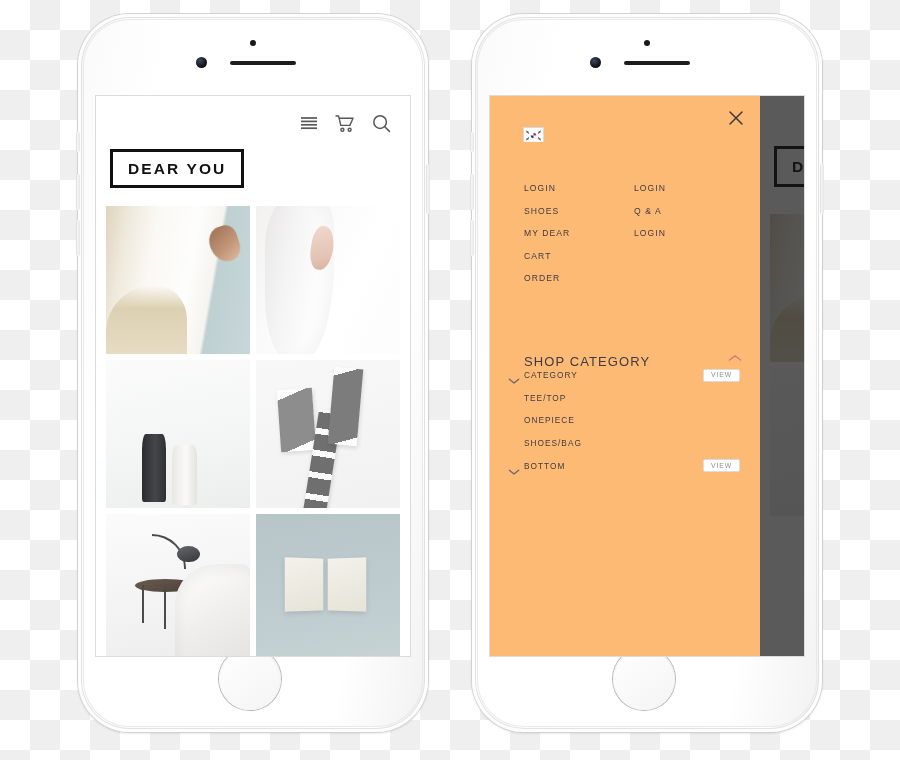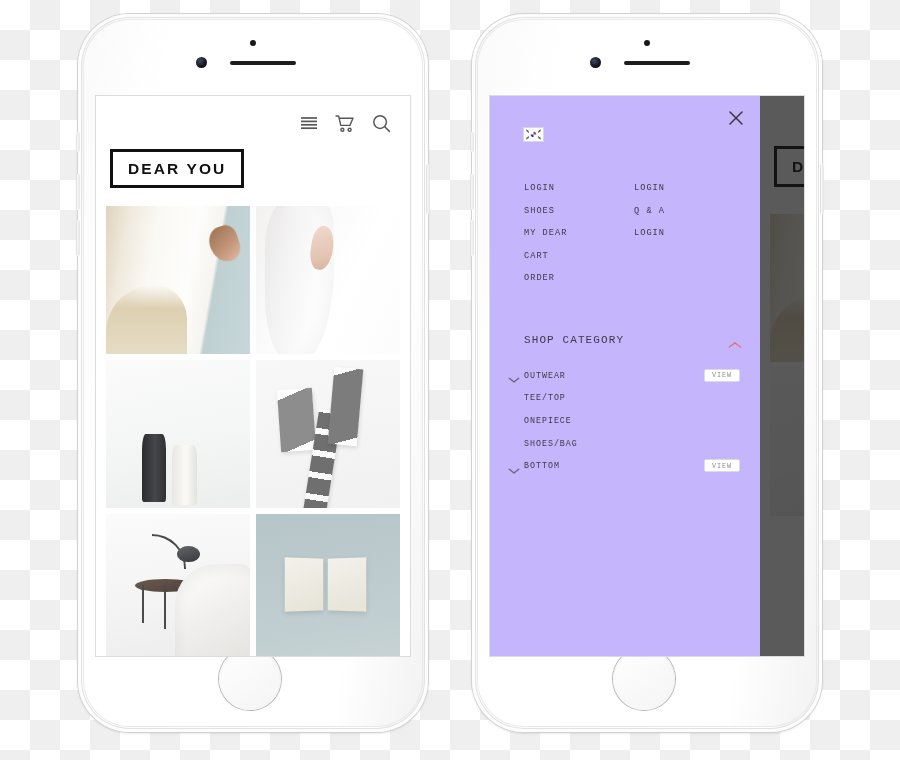--- a/index.html
+++ b/index.html
@@ -325,23 +325,22 @@
   .dim-strip .veil {
     position: absolute;
     inset: 0;
     background: rgba(20,20,20,0.70);
   }
 
   .menu-panel {
     position: absolute;
     top: 0; left: 0; bottom: 0;
     right: 44px;
-    background: #c4b5fd;
+    background: #fdba74;
     padding: 0;
-    font-family: Liberation Mono, monospace;
   }
 
   .menu-close {
     position: absolute;
     top: 12px; right: 14px;
     width: 20px; height: 20px;
     color: #3b3b3b;
   }
   .flag {
     position: absolute;
@@ -370,23 +369,24 @@
   .menu-link.empty { visibility: hidden; }
 
   .shop-category-row {
     position: absolute;
     left: 34px; right: 18px; top: 238px;
     display: flex;
     align-items: center;
     justify-content: space-between;
   }
   .shop-category-label {
-    font-size: 11px;
+    font-size: 13px;
     letter-spacing: 1.1px;
     color: #3f3a43;
+    margin-top: 20px;
   }
   .chev-up {
     width: 14px; height: 8px;
     color: #e2727f;
   }
 
   .cat-list {
     position: absolute;
     left: 18px; right: 18px; top: 268px;
   }
@@ -584,21 +584,21 @@
         </div>
 
         <div class="cat-list">
 
           <div class="cat-row">
             <span class="cat-chev">
               <svg width="12" height="8" viewBox="0 0 12 8" fill="none" stroke="currentColor" stroke-width="1.3" stroke-linecap="round" stroke-linejoin="round">
                 <polyline points="1.3,2.2 6,6 10.7,2.2"></polyline>
               </svg>
             </span>
-            <span class="cat-label">OUTWEAR</span>
+            <span class="cat-label">CATEGORY</span>
             <span class="view-btn">VIEW</span>
           </div>
 
           <div class="cat-row">
             <span class="cat-chev blank"></span>
             <span class="cat-label">TEE/TOP</span>
           </div>
 
           <div class="cat-row">
             <span class="cat-chev blank"></span>

